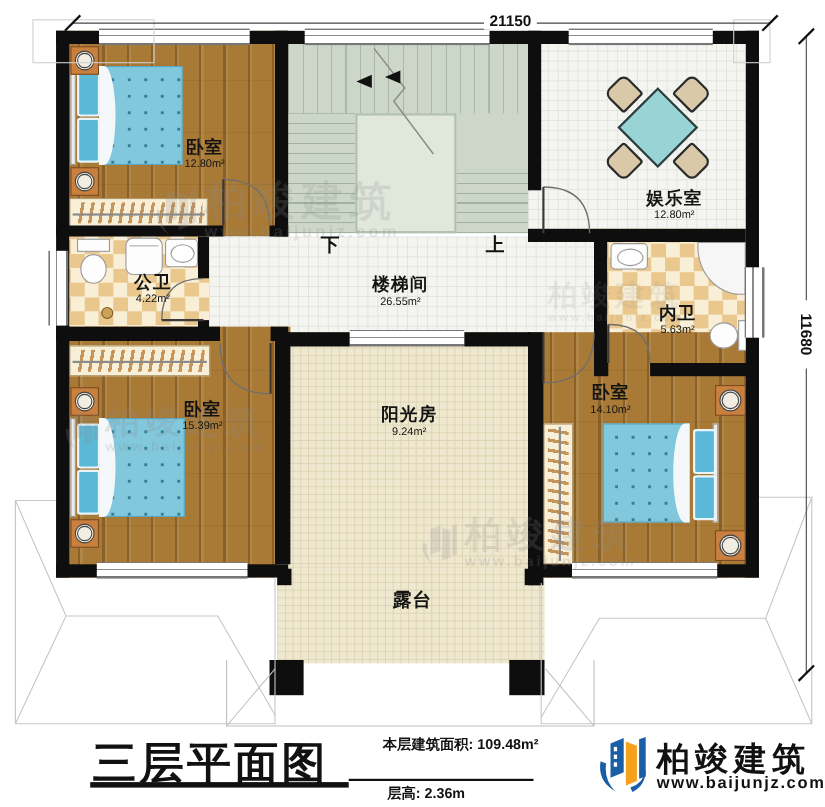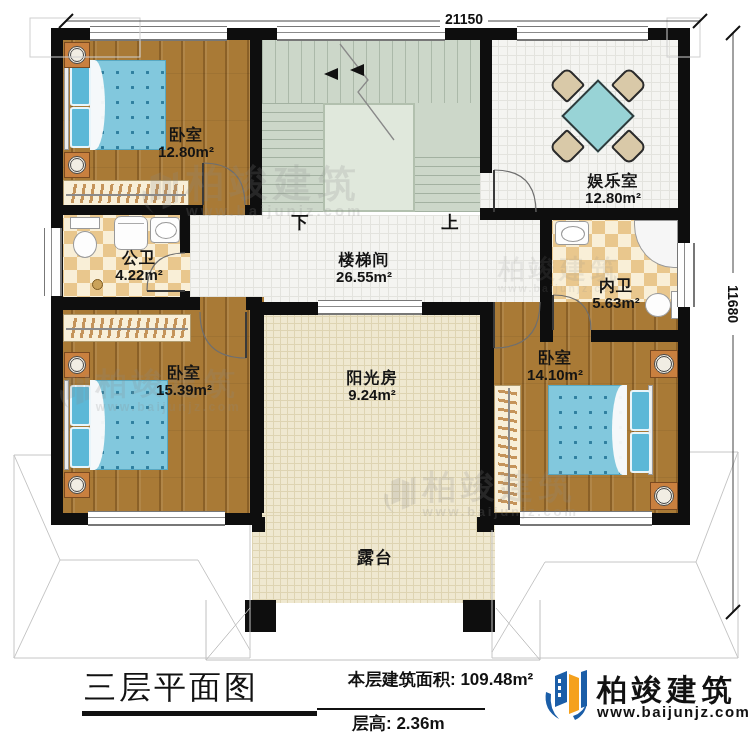--- a/index.html
+++ b/index.html
@@ -37,35 +37,35 @@
   .rod-v{position:absolute;top:2px;bottom:2px;left:50%;width:2px;background:#8b8b8b;}
   .hang-v{position:absolute;top:4px;bottom:4px;left:3px;right:3px;background:repeating-linear-gradient(10deg,transparent 0 6px,#c5945a 6px 9px);}
   .fixt{position:absolute;background:#fdfdfd;border:1px solid #999;box-sizing:border-box;z-index:21;}
   .stairs{position:absolute;left:262px;top:40px;width:218px;height:172px;z-index:12;}
   .treads-v{position:absolute;background:repeating-linear-gradient(90deg,rgba(95,115,95,.30) 0 1px,transparent 1px 13px);}
   .flight{position:absolute;background:repeating-linear-gradient(0deg,rgba(95,115,95,.38) 0 1px,transparent 1px 9px);}
   .landing{position:absolute;background:#e0e8dc;border:2px solid #b2c0ae;box-sizing:border-box;}
   
   .room-label{position:absolute;z-index:50;text-align:center;color:#141414;transform:translateX(-50%);line-height:1.12;white-space:nowrap;}
   .room-label .nm{font-weight:bold;font-size:16px;letter-spacing:1px;}
-  .room-label .ar{font-weight:bold;font-size:15px;}
+  .room-label .ar{font-weight:normal;font-size:10px;}
   .stair-dir{position:absolute;z-index:50;font-weight:bold;font-size:17px;color:#111;transform:translateX(-50%);}
   .dim{position:absolute;z-index:41;font-weight:bold;font-size:14px;color:#111;background:#fff;text-align:center;}
   
   #decor{position:absolute;left:0;top:0;z-index:40;pointer-events:none;}
   
   .wm{position:absolute;z-index:45;opacity:.20;color:#8a8a8a;pointer-events:none;white-space:nowrap;display:flex;align-items:center;gap:6px;}
   .wm .wm-txt{display:inline-block;}
   .wm .wm-cn{font-size:38px;font-weight:bold;letter-spacing:6px;line-height:1;}
   .wm .wm-url{font-size:15px;font-weight:bold;letter-spacing:3px;line-height:1.2;}
   
   .tb-text{position:absolute;color:#111;z-index:60;white-space:nowrap;}
-  .plan-title{font-size:32px;font-weight:normal;letter-spacing:3px;}
+  .plan-title{font-size:40px;font-weight:bold;letter-spacing:3px;}
   .plan-scale{font-size:34px;font-weight:600;}
-  .tb-small{font-size:17px;font-weight:bold;}
+  .tb-small{font-size:13px;font-weight:bold;}
   .tb-line{position:absolute;background:#111;z-index:60;}
   .brand-name{font-size:30px;font-weight:bold;letter-spacing:5px;}
   .brand-url{font-size:15px;font-weight:bold;letter-spacing:1.5px;}
 </style>
 </head>
 <body>
 
 <div id="app">
 
   <div class="floor wood" style="left:51px;top:28px;width:211px;height:187px;"></div>
@@ -278,21 +278,21 @@
     <div class="ar">15.39m²</div>
   </div>
   <div class="room-label" style="left:372px;top:369px;">
     <div class="nm">阳光房</div>
     <div class="ar">9.24m²</div>
   </div>
   <div class="room-label" style="left:555px;top:349px;">
     <div class="nm">卧室</div>
     <div class="ar">14.10m²</div>
   </div>
-  <div class="room-label" style="left:375px;top:548px;">
+  <div class="room-label" style="left:375px;top:536px;">
     <div class="nm" style="font-size:17px;">露台</div>
   </div>
   <div class="stair-dir" style="left:300px;top:211px;">下</div>
   <div class="stair-dir" style="left:450px;top:211px;">上</div>
 
   <div class="wm" style="left:140px;top:164px;">
     <svg width="40" height="48" viewBox="0 0 46 56">
         <path d="M3,26 Q0,44 16,53 Q6,43 8,28 Z" fill="#8a8a8a"></path>
         <path d="M12,10 L24,5 V36 L12,41 Z" fill="#8a8a8a"></path>
         <path d="M26,8 L36,12 V44 L26,48 Z" fill="#8a8a8a"></path>

